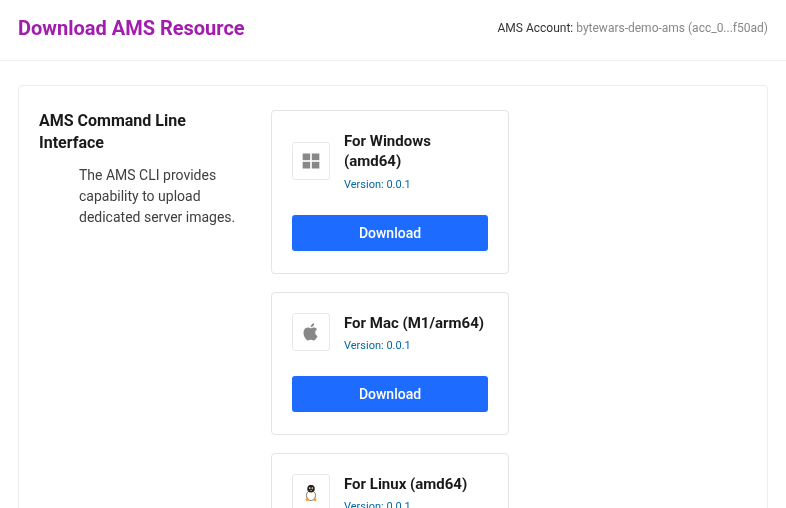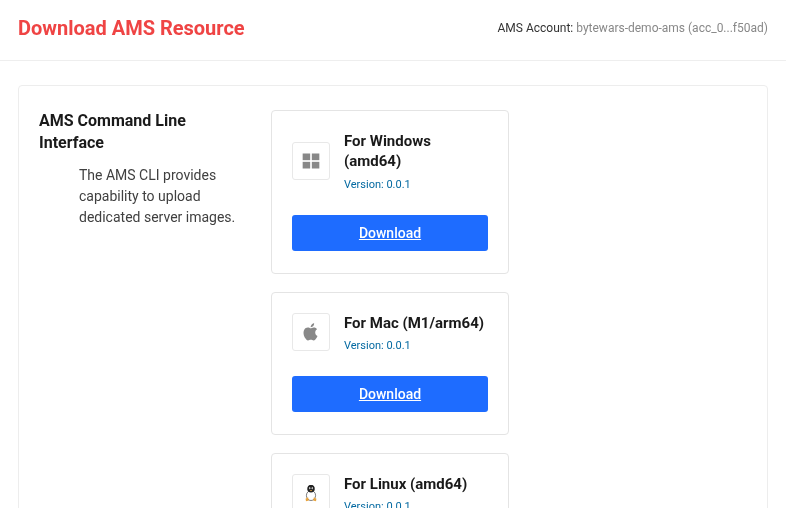--- a/index.html
+++ b/index.html
@@ -17,21 +17,21 @@
     .header {
       display: flex;
       justify-content: space-between;
       align-items: center;
       padding: 16px 18px 20px 18px;
       border-bottom: 1px solid #eeeeee;
     }
     .page-title {
       font-size: 20px;
       font-weight: 700;
-      color: #ef4444;
+      color: #a21caf;
     }
     .account-info {
       font-size: 12px;
       color: #888888;
     }
     .account-label {
       color: #333333;
     }
     .content-area {
       padding: 24px 18px;
@@ -115,21 +115,20 @@
       background: #1e6cff;
       color: #ffffff;
       border: none;
       border-radius: 3px;
       padding: 10px 0;
       font-size: 14px;
       font-weight: 500;
       cursor: pointer;
       text-align: center;
       font-family: inherit;
-      text-decoration: underline;
     }
   </style>
 </head>
 <body>
 
 <div class="header">
   <h1 class="page-title">Download AMS Resource</h1>
   <div class="account-info">
     <span class="account-label">AMS Account:</span>
     <span>bytewars-demo-ams (acc_0...f50ad)</span>

